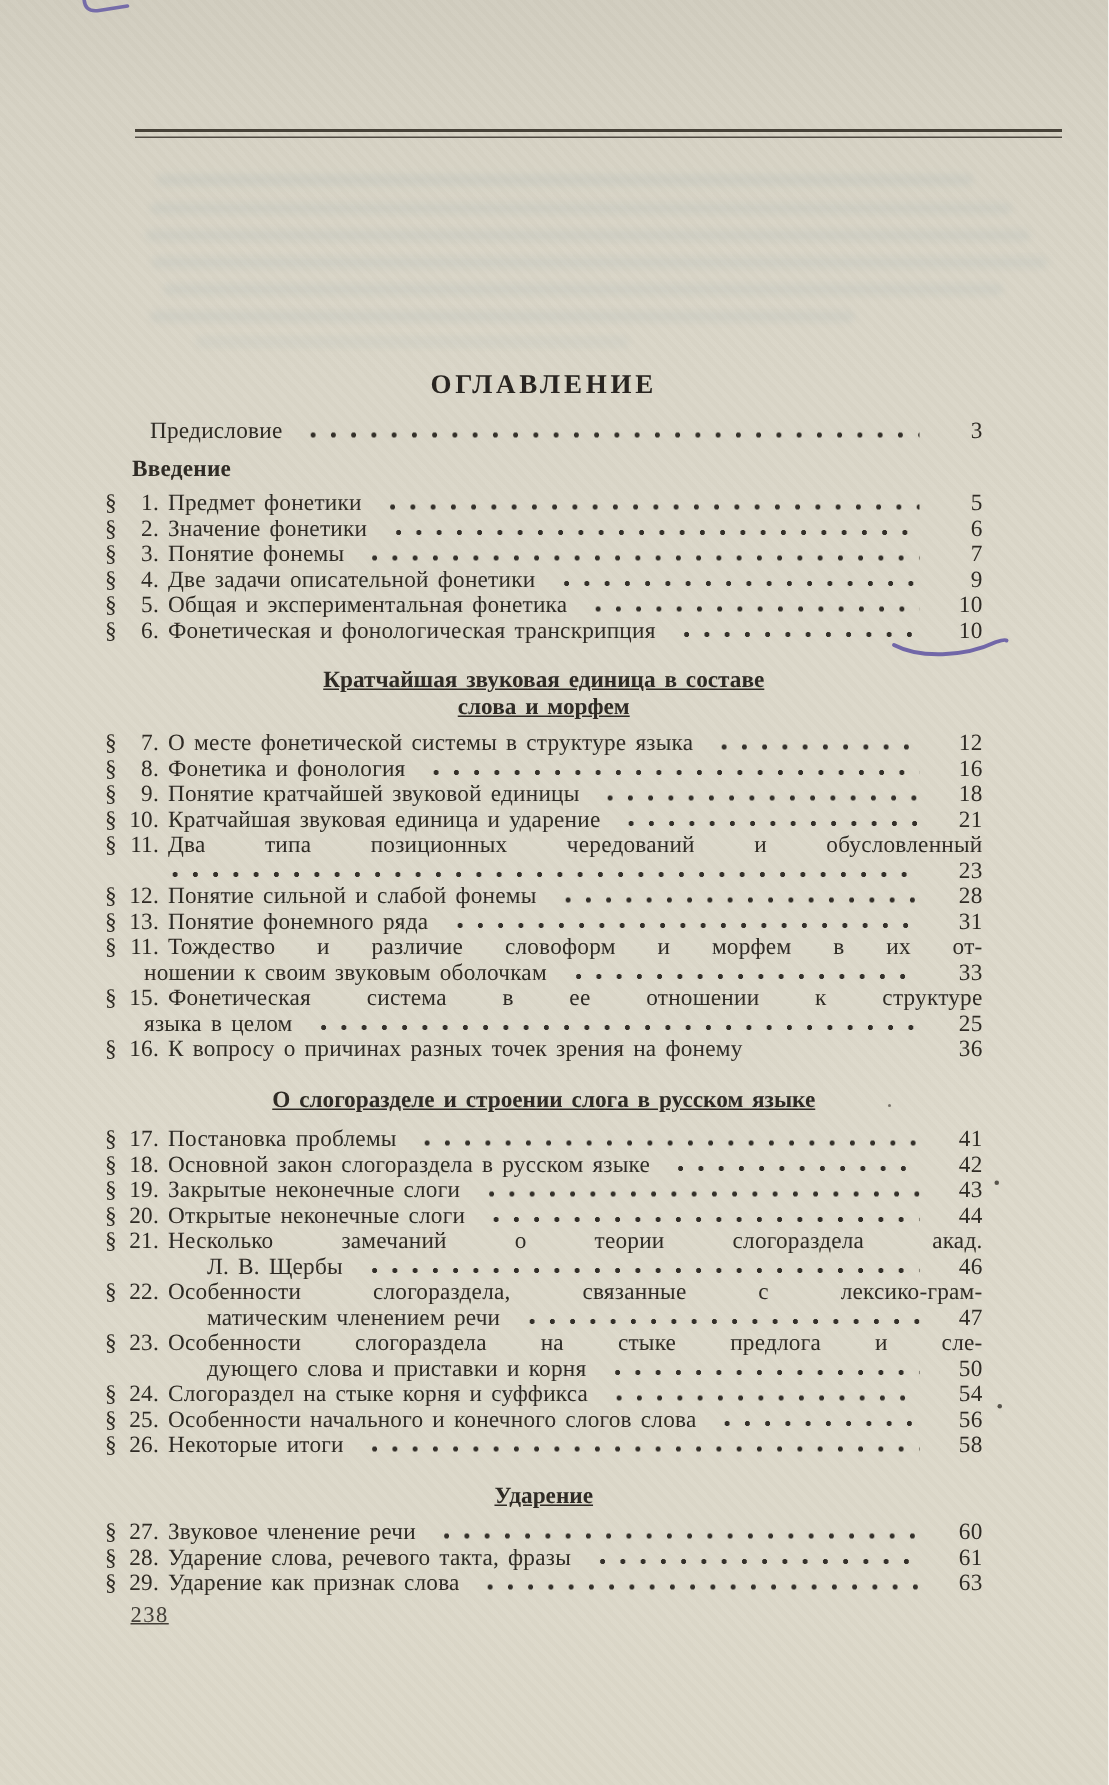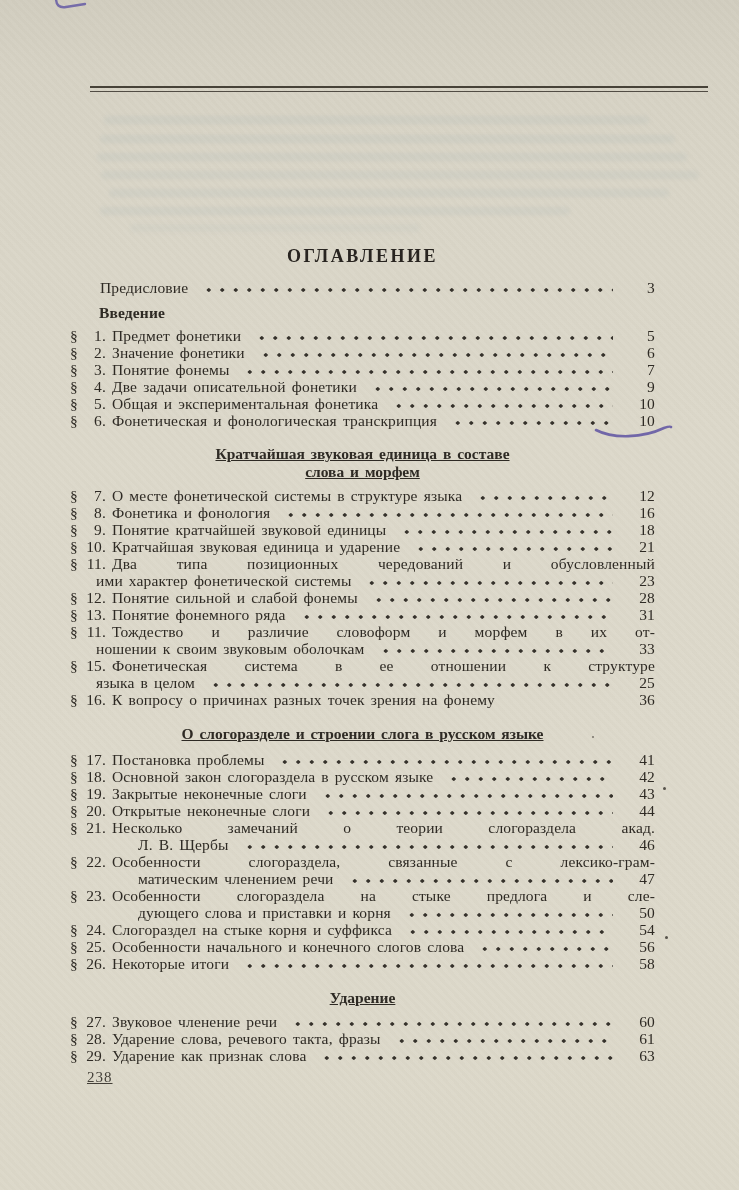--- a/index.html
+++ b/index.html
@@ -44,21 +44,21 @@
   .txt{white-space:nowrap;}
   .row.just .txt{flex:1;text-align:justify;text-align-last:justify;white-space:normal;}
   .dots{flex:1;align-self:stretch;margin:0 8px 0 12px;
         background-image:radial-gradient(circle,#34302a 1.5px,rgba(0,0,0,0) 1.9px);
         background-size:13.5px 6px;background-repeat:repeat-x;
         background-position:left 2px bottom 3px;}
   .dots.off{background:none;}
   .pg{flex:0 0 34px;text-align:right;white-space:nowrap;}
   .pg:empty{display:none;}
 
-  .hl{font-weight:bold;margin-left:29px;font-size:15.5px;line-height:17px;}
+  .hl{font-weight:bold;margin-left:18px;font-size:15.5px;line-height:17px;}
   .hc{text-align:center;font-weight:bold;font-size:15.5px;line-height:18px;word-spacing:2px;text-decoration:underline;}
 
   .folio{position:absolute;left:87px;top:1069px;font-size:15px;letter-spacing:1px;opacity:.88;text-decoration:underline;}
 
   .speck{position:absolute;border-radius:50%;background:#35312b;}
 
   .pen-underline{position:absolute;left:591px;top:421px;}
   .stamp-frag{position:absolute;left:52px;top:-2px;}
 </style>
 </head>
@@ -197,21 +197,20 @@
           <span class="num">11.</span>
         </span>
     <span class="txt">Два типа позиционных чередований и обусловленный</span>
 
   </div>
       <div class="row i1">
     <span class="lbl">
           <span class="mark"></span>
           <span class="num"></span>
         </span>
-    <span class="txt">ими характер фонетической системы</span>
     <span class="dots"></span>
     <span class="pg">23</span>
   </div>
       <div class="row">
     <span class="lbl">
           <span class="mark">§</span>
           <span class="num">12.</span>
         </span>
     <span class="txt">Понятие сильной и слабой фонемы</span>
     <span class="dots"></span>

